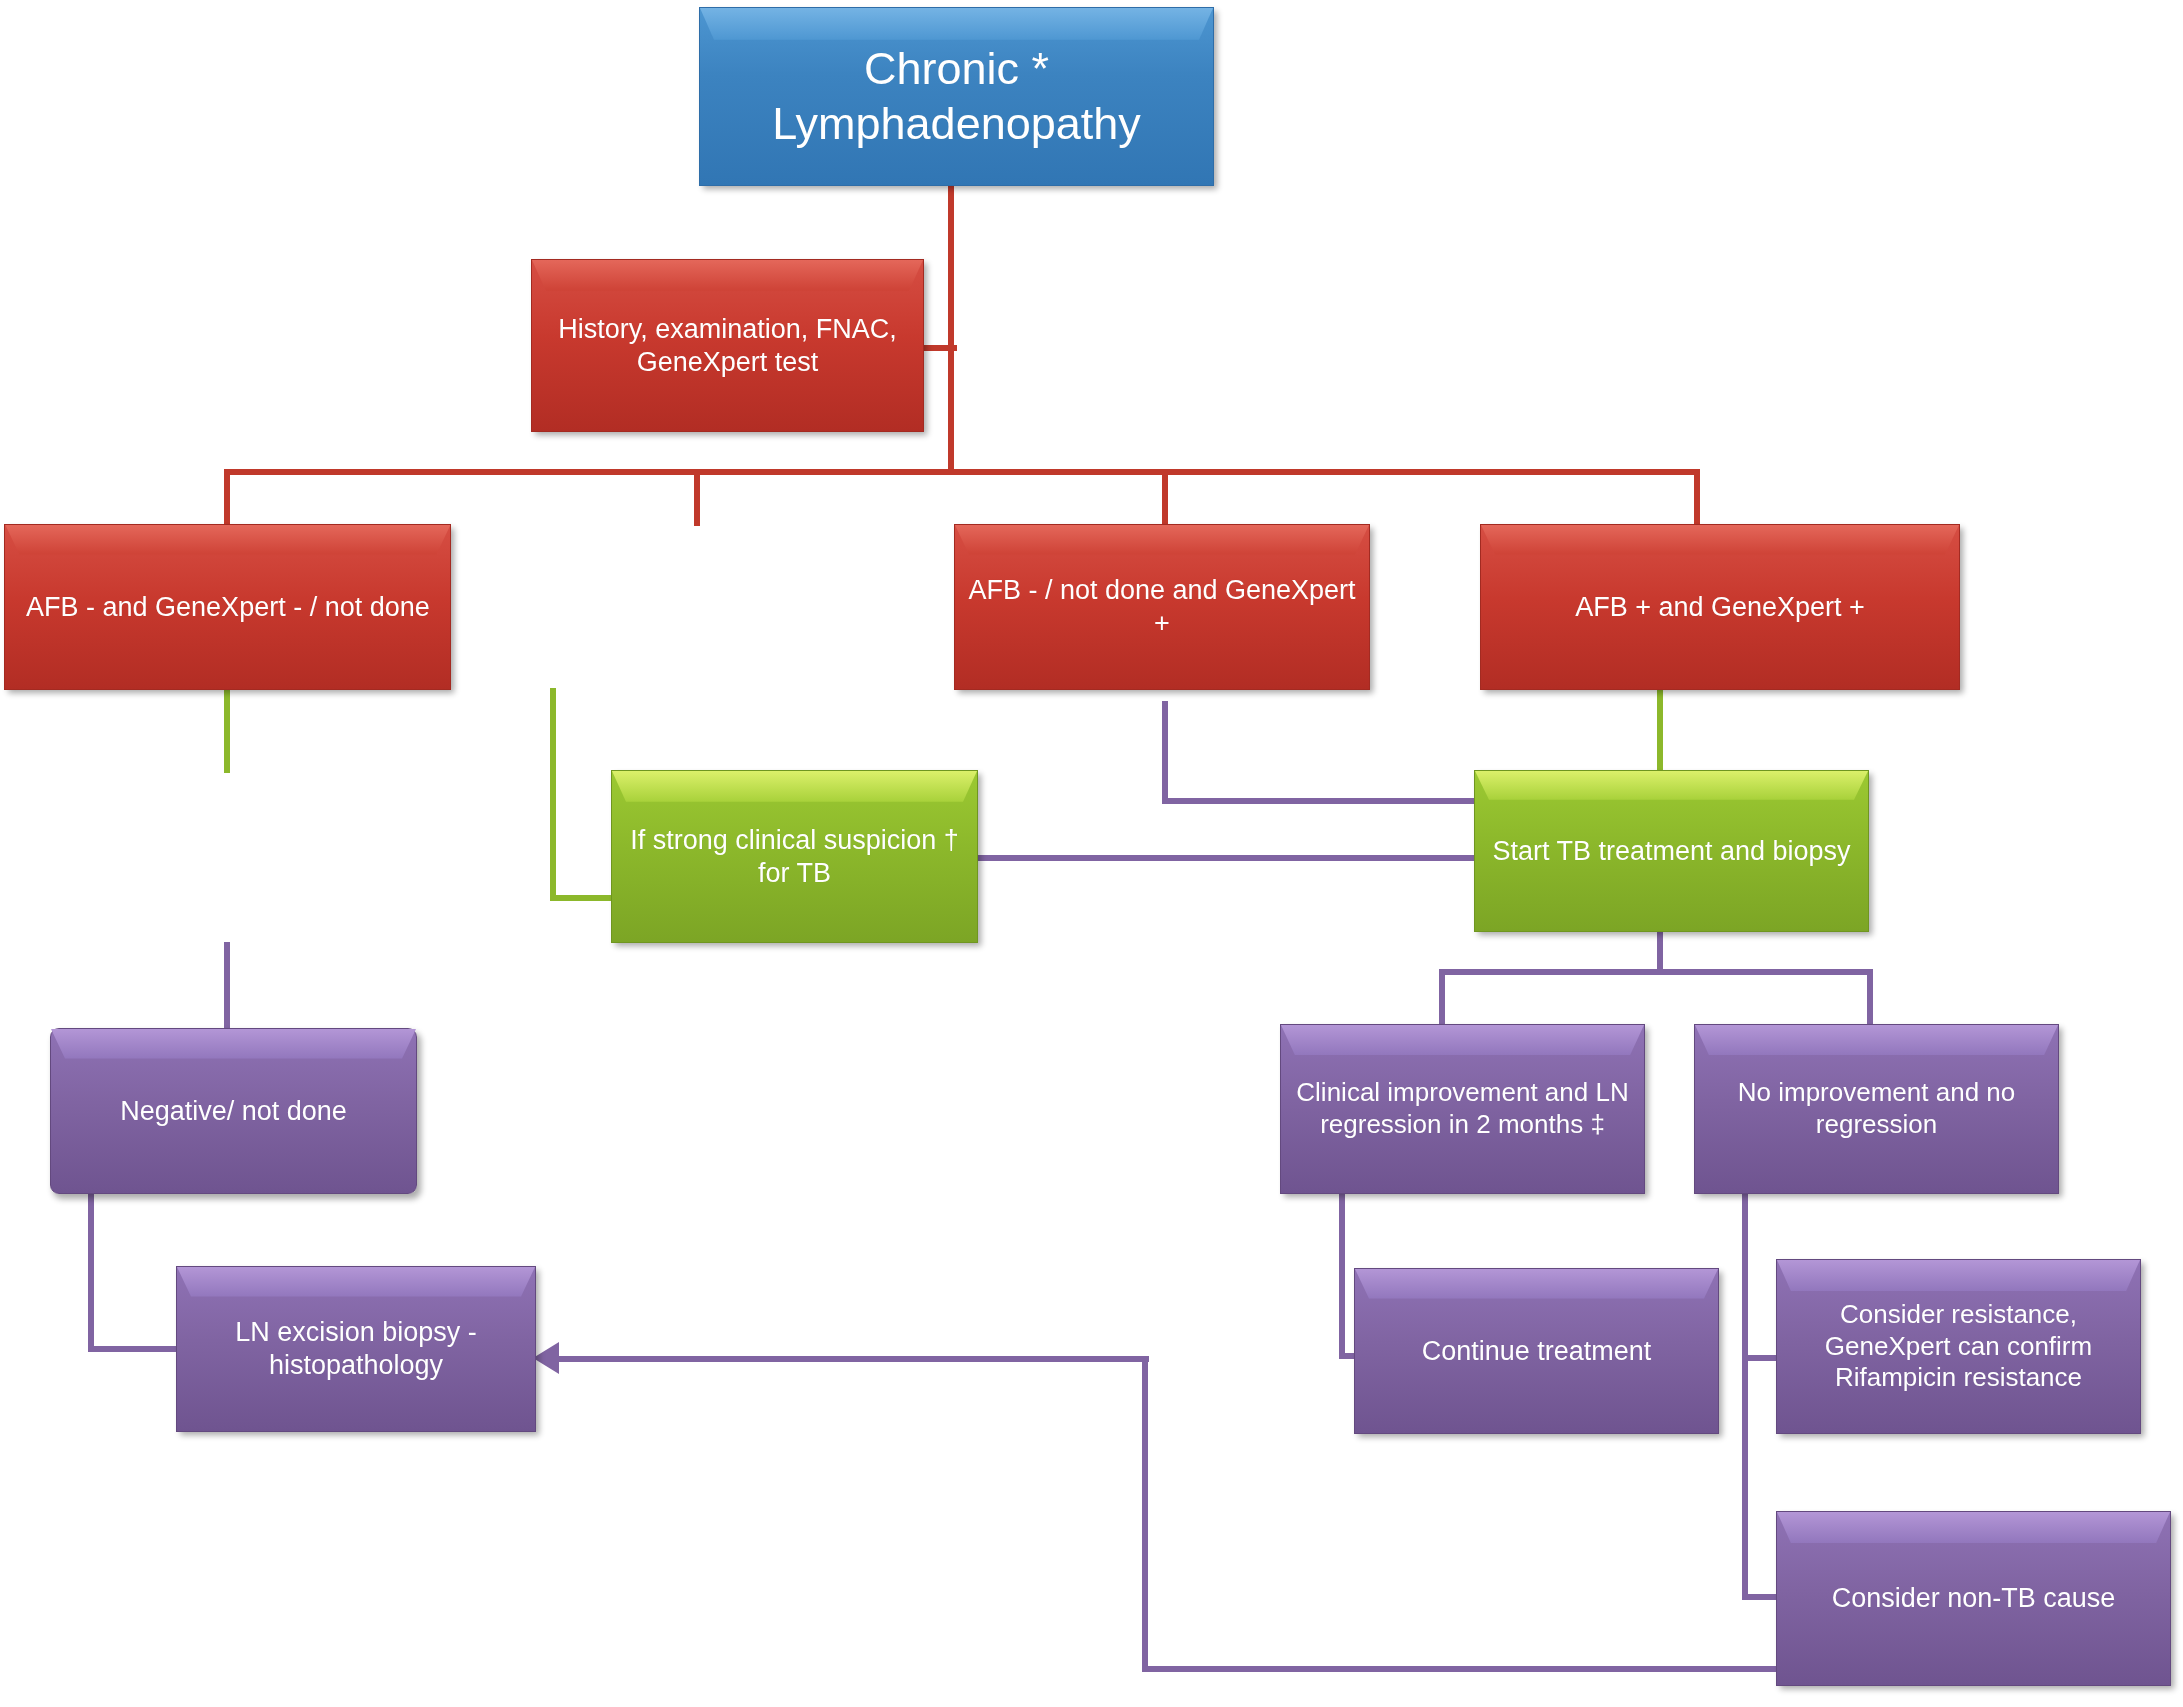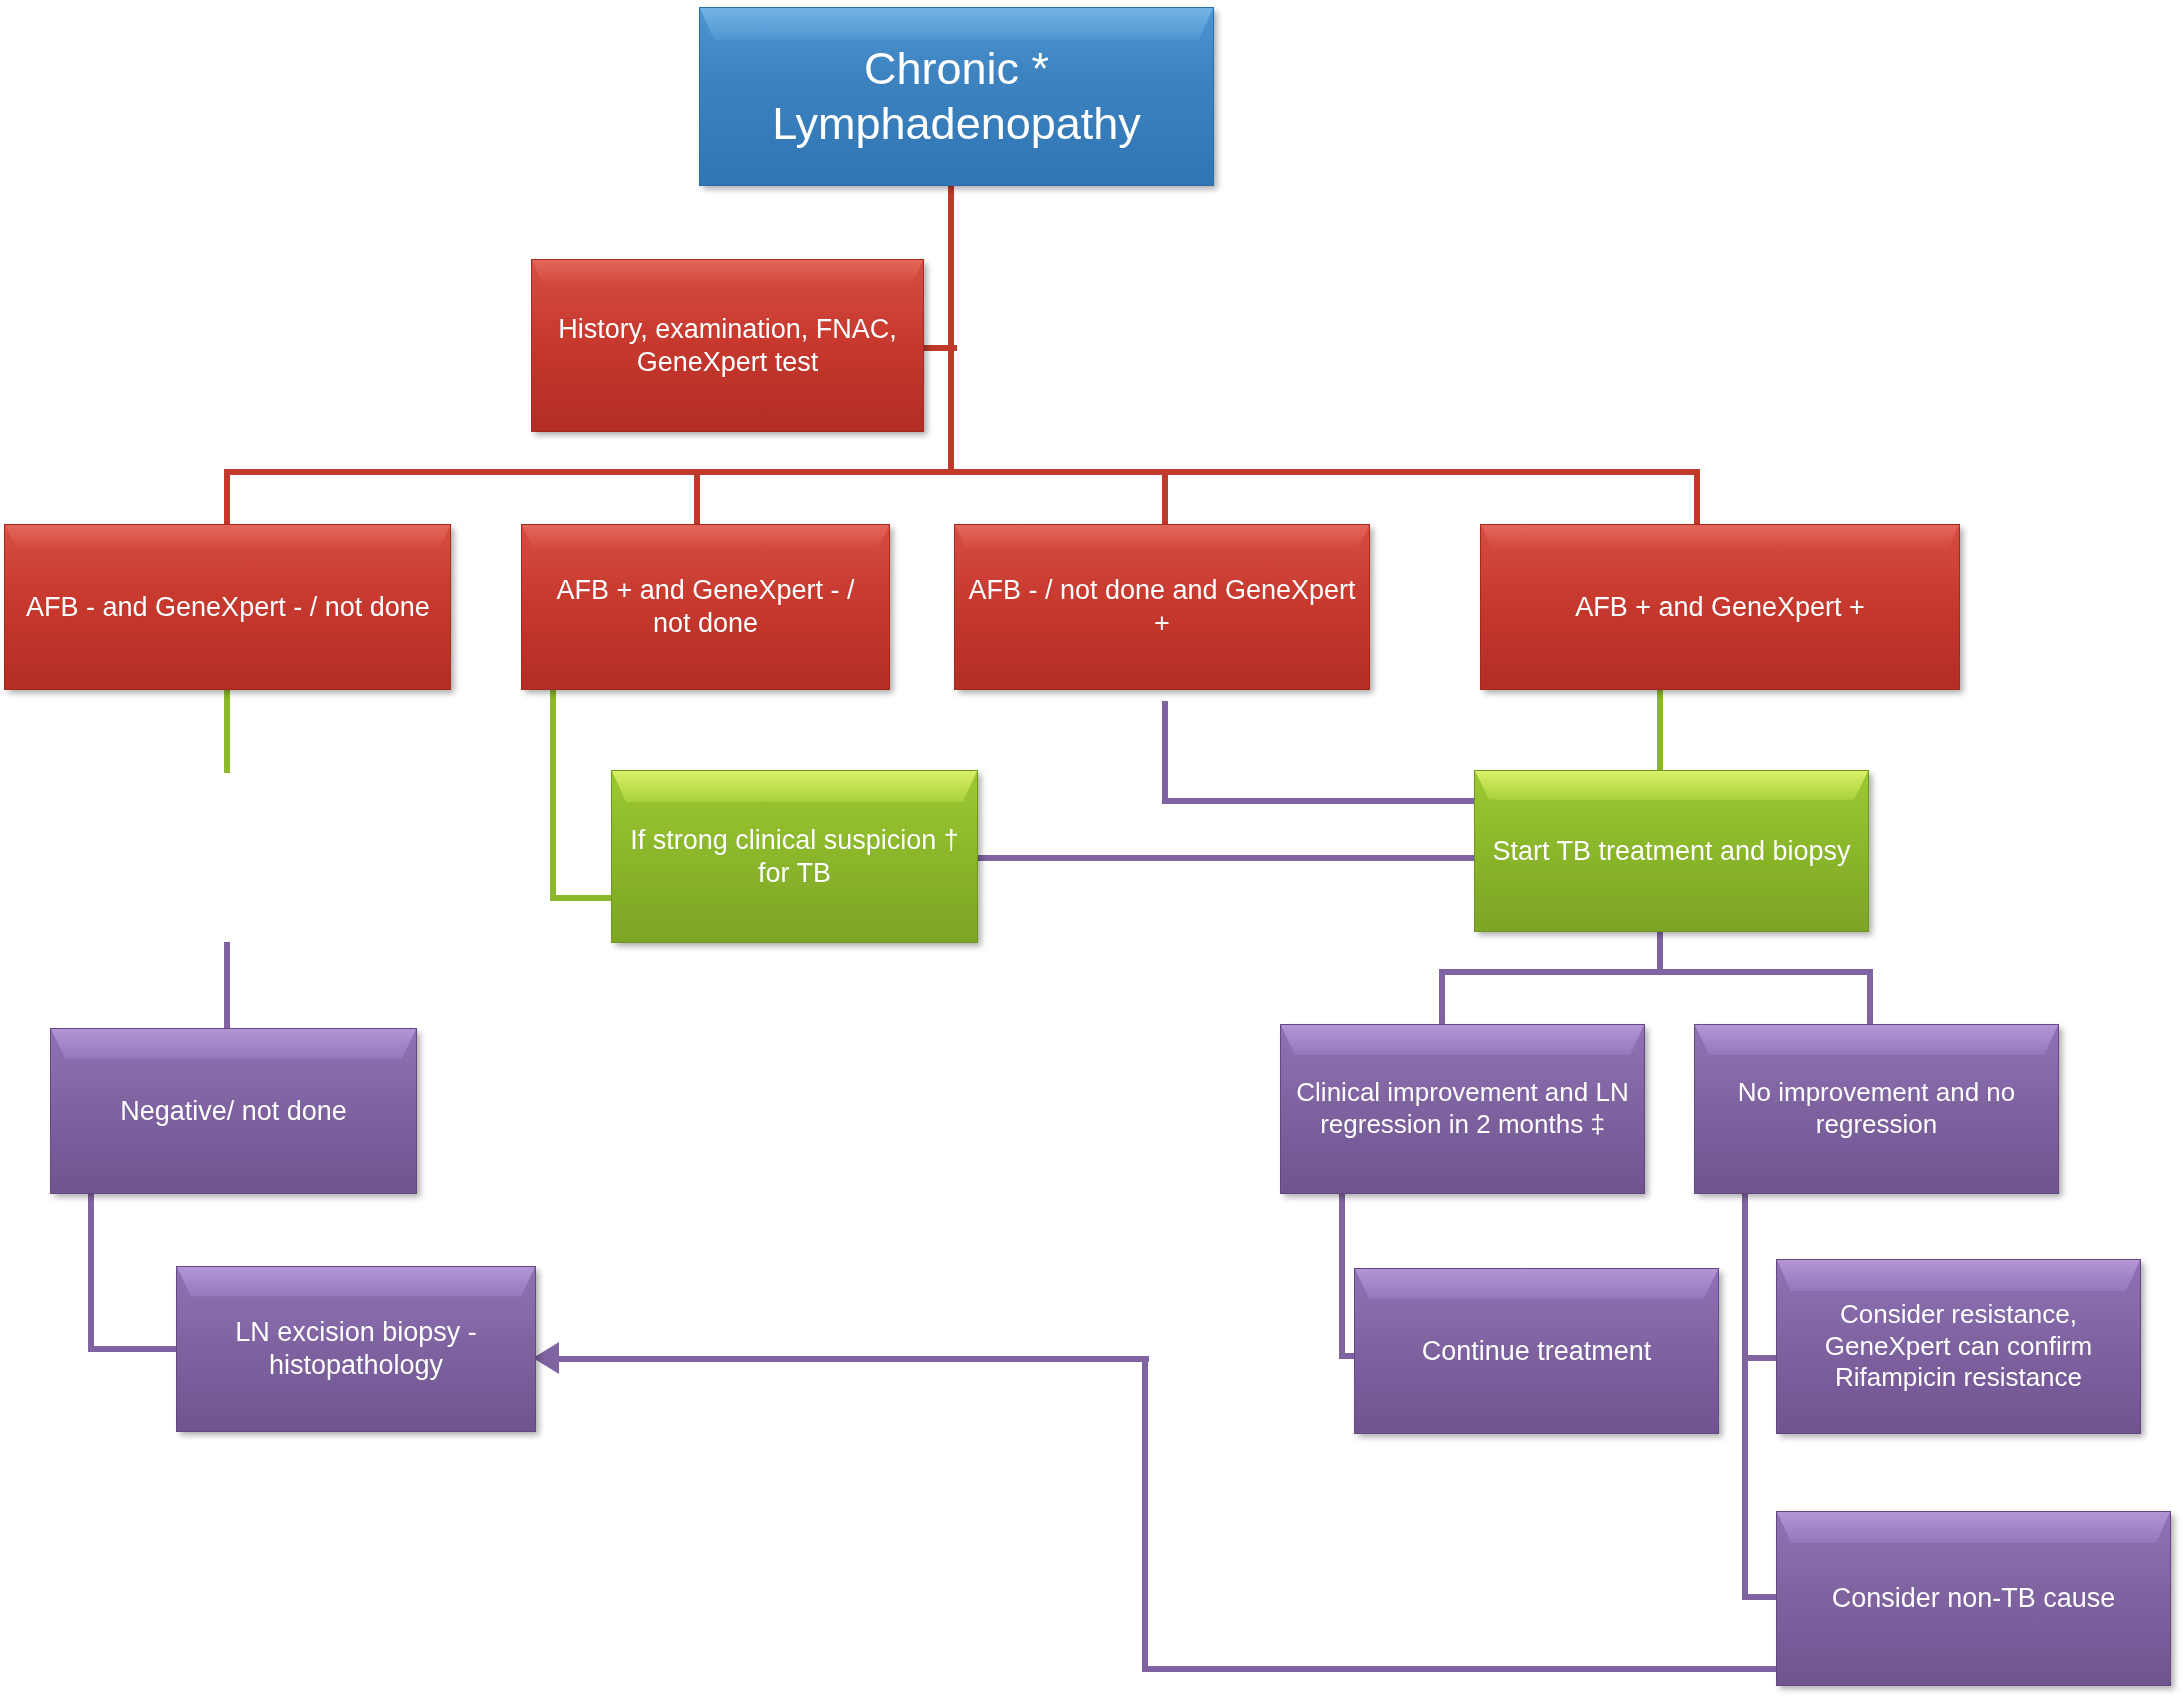--- a/index.html
+++ b/index.html
@@ -115,42 +115,39 @@
   </div>
 
   <div class="node n-red fs-body" style="left:4.4px;top:524px;width:447px;height:166px;">
     <span class="lbl">AFB - and GeneXpert - / not done</span>
   </div>
 
   <div class="node n-red fs-body" style="left:531px;top:259px;width:393px;height:173px;">
     <span class="lbl">History, examination, FNAC, GeneXpert test</span>
   </div>
 
-  <div class="node n-red fs-body" style="left:521px;top:524px;width:369px;height:166px;">
-    <span class="lbl">AFB + and GeneXpert - / not done</span>
-  </div>
 
   <div class="node n-red fs-body" style="left:954px;top:524px;width:416px;height:166px;">
     <span class="lbl">AFB - / not done and GeneXpert +</span>
   </div>
 
   <div class="node n-red fs-body" style="left:1432px;top:524px;width:480px;height:166px;margin-left:48px;">
     <span class="lbl">AFB + and GeneXpert +</span>
   </div>
 
 
   <div class="node n-green fs-body" style="left:611px;top:770px;width:367px;height:173px;">
     <span class="lbl">If strong clinical suspicion † for TB</span>
   </div>
 
   <div class="node n-green fs-body" style="left:1474px;top:770px;width:395px;height:162px;">
     <span class="lbl">Start TB treatment and biopsy</span>
   </div>
 
-  <div class="node n-purple fs-body" style="left:50px;top:1028px;width:367px;height:166px;">
+  <div class="node n-purple fs-body" style="left:50px;top:1028px;width:367px;height:166px;border-radius:9px;">
     <span class="lbl">Negative/ not done</span>
   </div>
 
   <div class="node n-purple fs-body-sm" style="left:1280px;top:1024px;width:365px;height:170px;">
     <span class="lbl">Clinical improvement and LN regression in 2 months ‡</span>
   </div>
 
   <div class="node n-purple fs-body-sm" style="left:1694px;top:1024px;width:365px;height:170px;">
     <span class="lbl">No improvement and no regression</span>
   </div>

